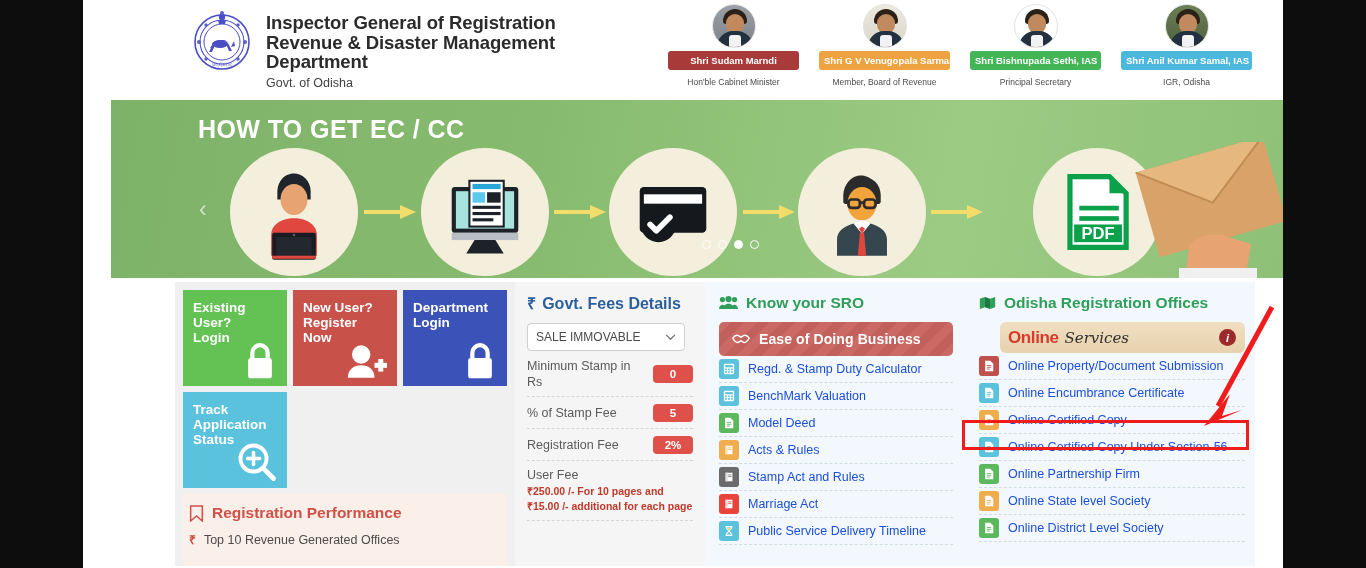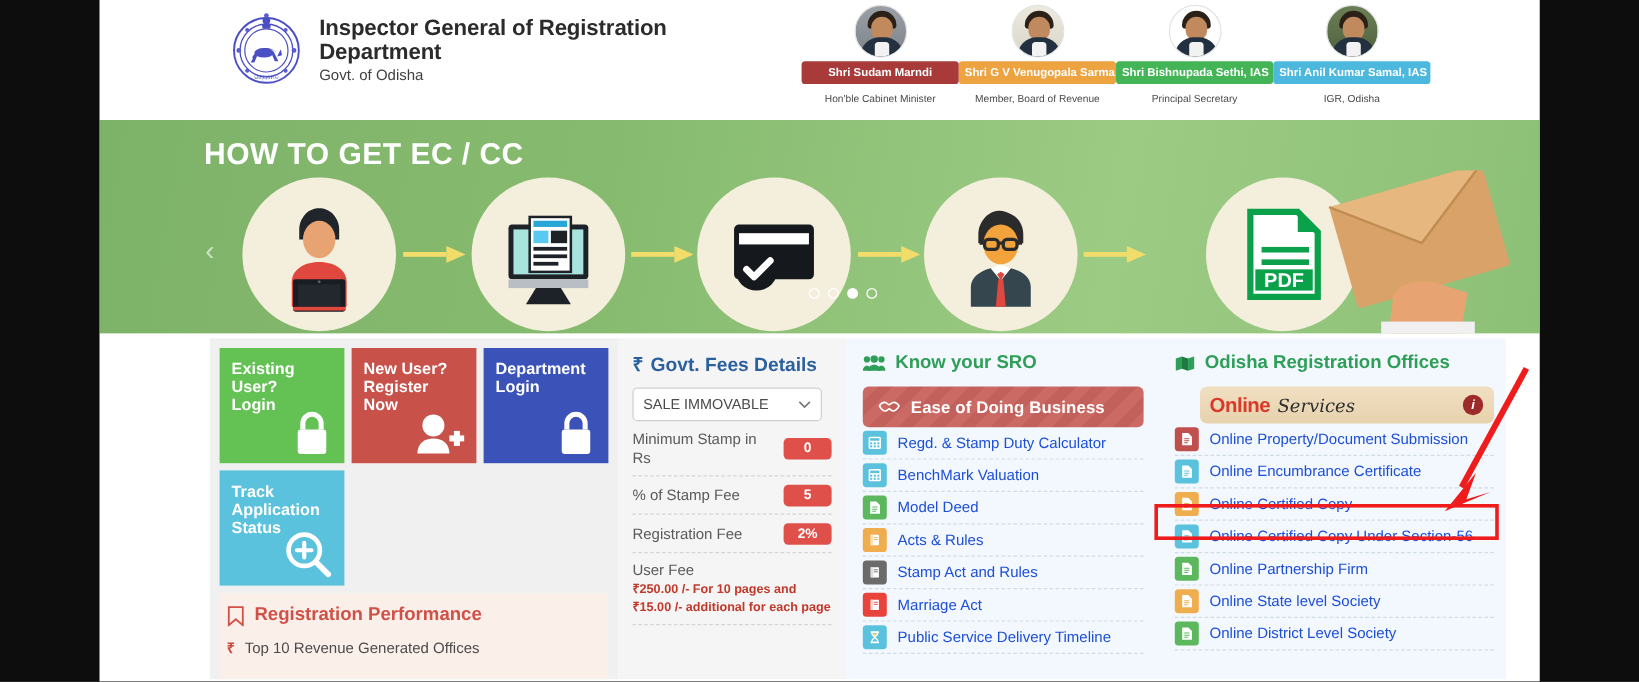--- a/index.html
+++ b/index.html
@@ -21,21 +21,21 @@
   .header { position: relative; height: 100px; background: #fff; }
   .brand { position: absolute; left: 107px; top: 8px; display: flex; align-items: flex-start; }
   .emblem { width: 64px; height: 72px; margin-right: 12px; flex: none; }
   .brand-text { padding-top: 5px; }
   .brand-title {
     font-size: 18.5px; font-weight: 700; color: #2b2b2b; line-height: 19.5px;
     letter-spacing: -0.1px;
   }
   .brand-sub { font-size: 12.5px; color: #3f3f3f; margin-top: 4px; }
 
-  .officials { position: absolute; left: 585px; top: 4px; display: flex; gap: 0; align-items: center; }
+  .officials { position: absolute; left: 585px; top: 4px; display: flex; gap: 20px; align-items: center; }
   .official { width: 131px; text-align: center; }
   .ofc-photo {
     width: 44px; height: 44px; border-radius: 50%; margin: 0 auto 3px;
     overflow: hidden; position: relative; background: #b9bcc0;
     border: 1px solid #e3e3e3;
   }
   .ofc-photo .hair { position: absolute; left: 10px; top: 4px; width: 24px; height: 15px; border-radius: 12px 12px 3px 3px; background: #2c2118; }
   .ofc-photo .face { position: absolute; left: 13px; top: 9px; width: 18px; height: 20px; border-radius: 9px; background: #c08a5e; }
   .ofc-photo .body { position: absolute; left: 4px; bottom: -2px; width: 36px; height: 18px; border-radius: 16px 16px 0 0; background: #22303f; }
   .ofc-photo .shirt { position: absolute; left: 16px; bottom: -2px; width: 12px; height: 14px; background: #f2f2f2; border-radius: 3px 3px 0 0; }
@@ -47,20 +47,21 @@
     display: block; font-size: 9.5px; font-weight: 700; color: #fff;
     padding: 4px 5px; border-radius: 3px; line-height: 11px; white-space: nowrap;
   }
   .ofc-role { font-size: 8.5px; color: #4a4a4a; margin-top: 7px; white-space: nowrap; }
 
   
   .banner {
     position: relative; height: 178px; width: 1200px;
     background: linear-gradient(100deg,#7db269 0%, #86bb6f 35%, #9ccb84 70%, #8dc077 100%);
     overflow: hidden;
+    margin-left: 28px;
   }
   .banner-title {
     position: absolute; left: 87px; top: 15px;
     font-size: 25px; font-weight: 700; color: #ffffff; letter-spacing: 0.4px;
   }
   .b-circle {
     position: absolute; top: 48px; width: 128px; height: 128px; border-radius: 50%;
     background: #f4efdc; display: flex; align-items: center; justify-content: center;
   }
   .b-c1 { left: 119px; } .b-c2 { left: 310px; } .b-c3 { left: 498px; }
@@ -210,20 +211,21 @@
             <circle cx="16" cy="17" r="1.7"></circle>
                 <circle cx="48" cy="17" r="1.7"></circle>
             <circle cx="16" cy="51" r="1.7"></circle>
                 <circle cx="48" cy="51" r="1.7"></circle>
           </g>
           <text x="32" y="58" font-size="5" fill="#4b4fc4" text-anchor="middle" font-family="'DejaVu Sans',sans-serif">ସତ୍ୟମେବ</text>
         </svg>
       </div>
       <div class="brand-text">
         <div class="brand-title">Inspector General of Registration</div>
+        <div class="brand-title">Revenue &amp; Disaster Management</div>
         <div class="brand-title">Department</div>
         <div class="brand-sub">Govt. of Odisha</div>
       </div>
     </div>
 
     <div class="officials">
       <div class="official">
         <div class="ofc-photo p1">
           <div class="hair"></div>
               <div class="face"></div>

